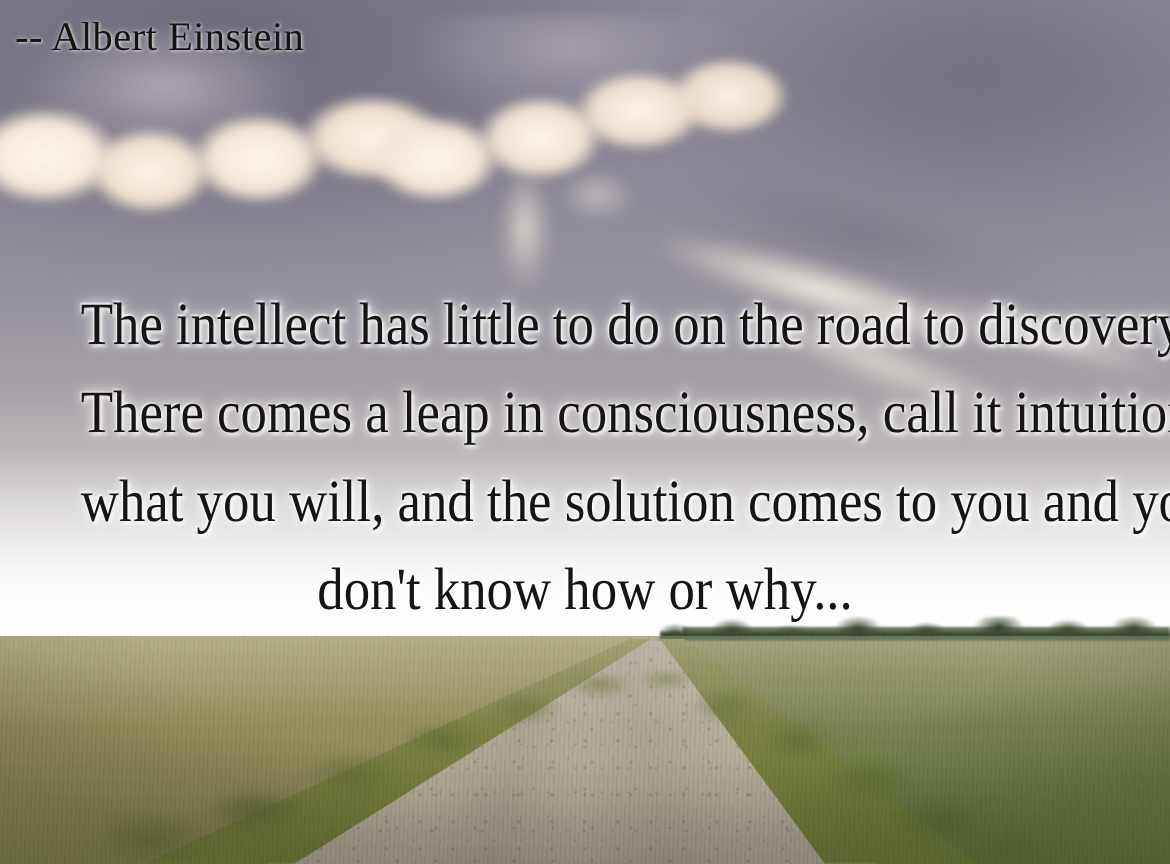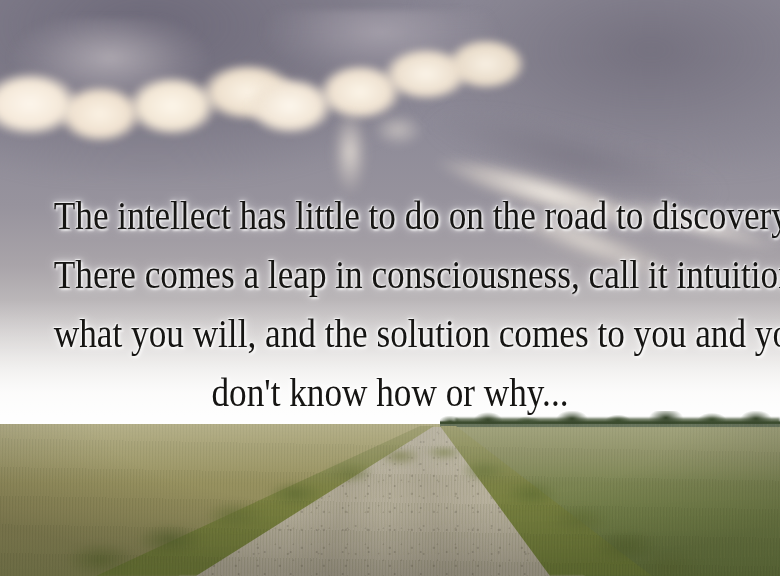--- a/index.html
+++ b/index.html
@@ -365,20 +365,21 @@
   <div class="road-speckle"></div>
 
   <div class="verge-left"></div>
   <div class="verge-right"></div>
   <div class="weeds-left"></div>
   <div class="weeds-right"></div>
   <div class="grass-texture"></div>
   <div class="field-sheen"></div>
   <div class="ground-vignette"></div>
 
+  <div class="attribution">-- Albert Einstein</div>
 
   <div class="quote">
     <div class="quote-line">The intellect has little to do on the road to discovery.</div>
     <div class="quote-line">There comes a leap in consciousness, call it intuition or</div>
     <div class="quote-line">what you will, and the solution comes to you and you</div>
     <div class="quote-line">don't know how or why...</div>
   </div>
 
 </div>
 

